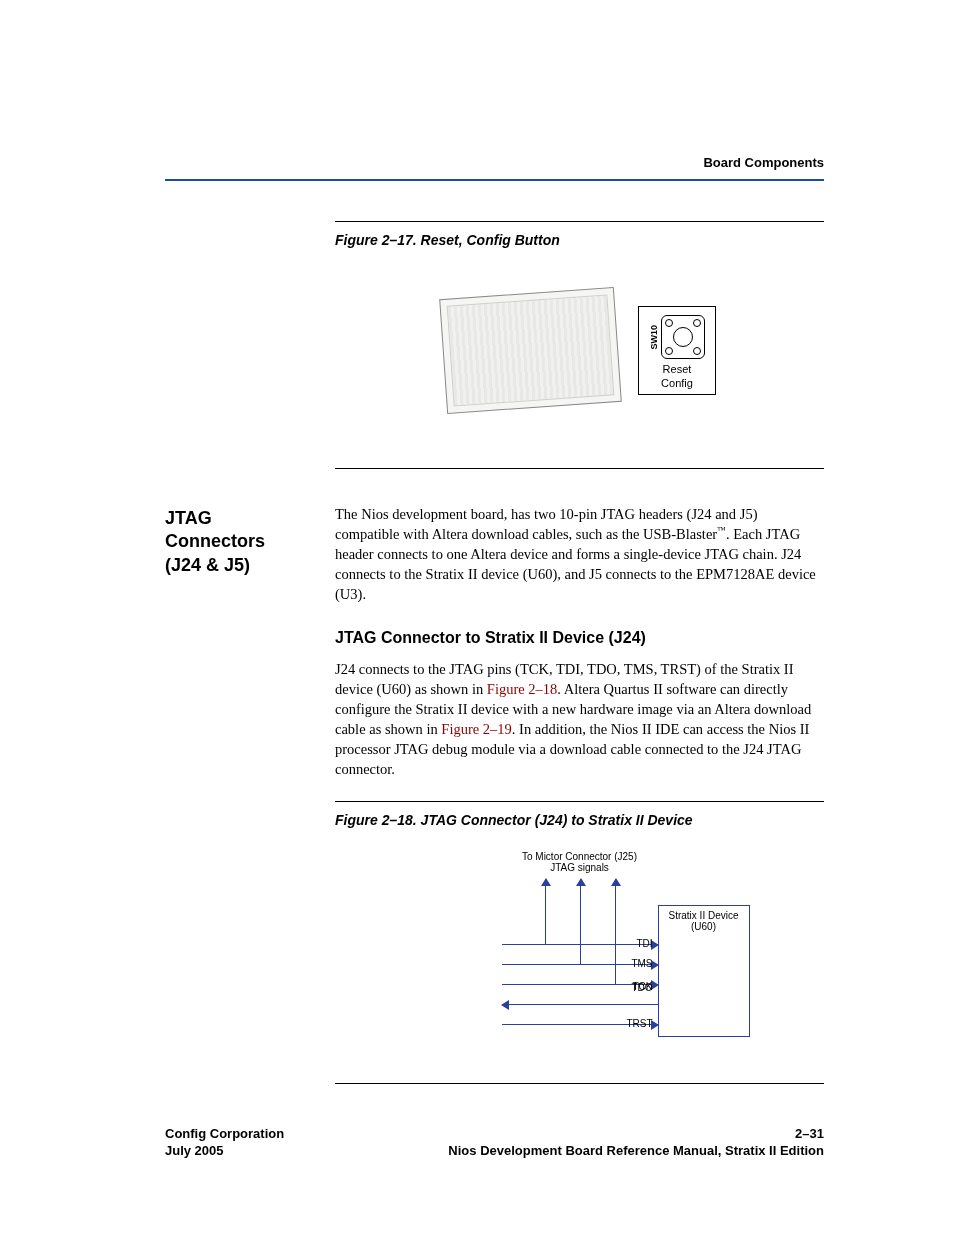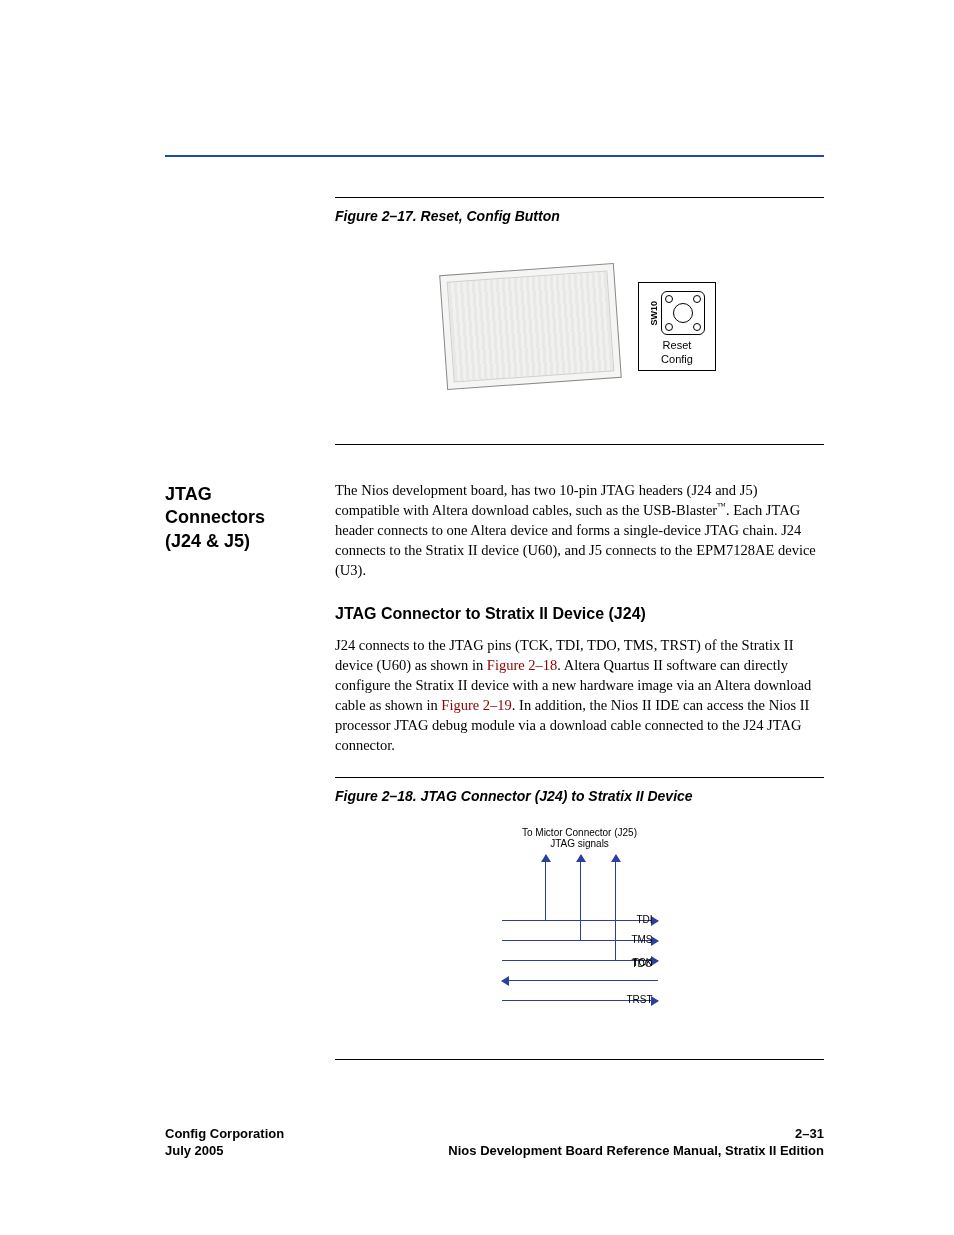--- a/index.html
+++ b/index.html
@@ -265,20 +265,21 @@
     .footer-right {
       text-align: right;
       font-weight: bold;
       line-height: 1.35;
     }
   </style>
 </head>
 <body>
 
 <div class="page">
+  <div class="header-right">Board Components</div>
   <div class="blue-rule"></div>
 
   <div class="content">
     <aside class="sidebar">
       <h2>JTAG Connectors (J24 &amp; J5)</h2>
     </aside>
 
     <main class="main">
 
       <div class="figure-block">
@@ -316,20 +317,24 @@
 
       <div class="figure-block">
         <div class="fig-rule-top"></div>
         <div class="fig-caption">Figure 2–18. JTAG Connector (J24) to Stratix II Device</div>
         <div class="fig-area-2">
           <div class="diagram2">
             <div class="d2-top-label">
               <div>To Mictor Connector (J25)</div>
               <div>JTAG signals</div>
             </div>
+            <div class="d2-right-box">
+              <div>Stratix II Device</div>
+              <div>(U60)</div>
+            </div>
 
             <div class="d2-vert d2-arrow-up" style="left:135px; top:28px; height:66px;"></div>
             <div class="d2-vert d2-arrow-up" style="left:170px; top:28px; height:86px;"></div>
             <div class="d2-vert d2-arrow-up" style="left:205px; top:28px; height:106px;"></div>
 
             <div class="d2-line d2-arrow-r" style="left:92px; top:93px; width:156px;"></div>
             <span class="d2-sig" style="top:87px;">TDI</span>
 
             <div class="d2-line d2-arrow-r" style="left:92px; top:113px; width:156px;"></div>
             <span class="d2-sig" style="top:107px;">TMS</span>

